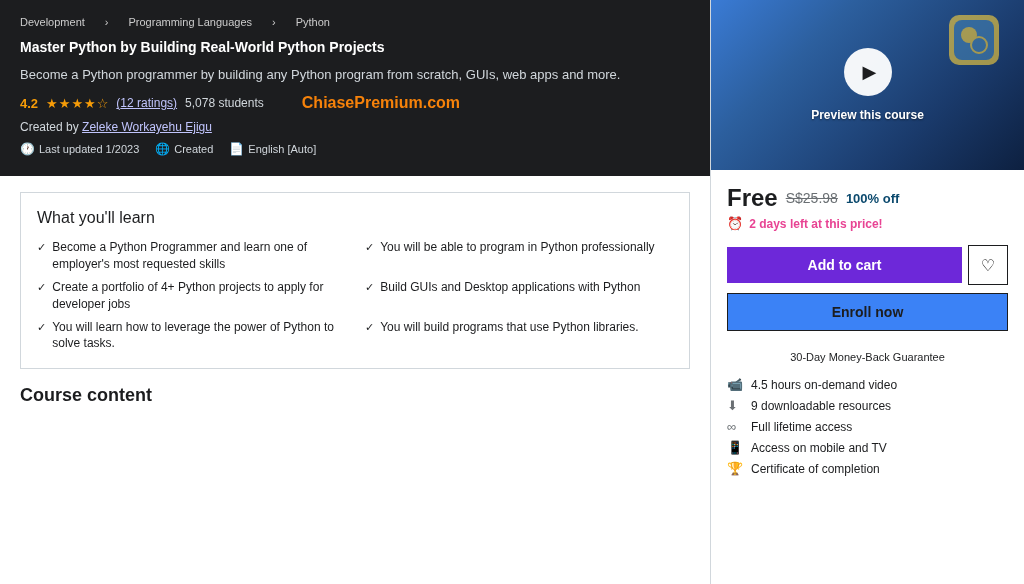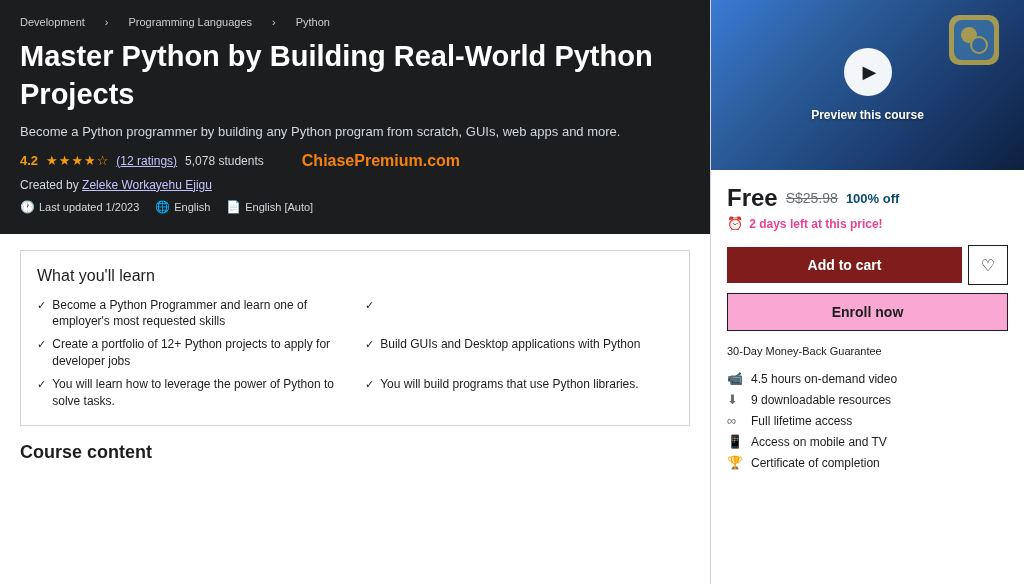--- a/index.html
+++ b/index.html
@@ -8,21 +8,21 @@
     .layout { display: flex; height: 584px; }
 
     
     .left-panel { flex: 0 0 710px; display: flex; flex-direction: column; height: 584px; overflow: hidden; }
 
     
     .course-header { background: #1c1d1f; color: #fff; padding: 16px 20px 20px 20px; flex-shrink: 0; }
     .breadcrumb { font-size: 11px; color: #ccc; margin-bottom: 10px; display: flex; align-items: center; gap: 20px; }
     .breadcrumb a { color: #ccc; text-decoration: none; }
     .breadcrumb span { color: #ccc; }
-    .course-title { font-size: 29px; font-weight: 700; color: #fff; line-height: 1.3; margin-bottom: 10px; }
+    .course-title { font-size: 14px; font-weight: 700; color: #fff; line-height: 1.3; margin-bottom: 10px; }
     .course-subtitle { font-size: 13px; color: #d1d7dc; margin-bottom: 10px; line-height: 1.4; }
     .rating-row { display: flex; align-items: center; gap: 8px; margin-bottom: 8px; }
     .rating-num { color: #f69c08; font-weight: 700; font-size: 13px; }
     .stars { display: flex; gap: 1px; }
     .star { color: #f69c08; font-size: 13px; }
     .star-half { color: #f69c08; font-size: 13px; }
     .rating-count { color: #c0c4fc; font-size: 12px; text-decoration: underline; }
     .students { color: #d1d7dc; font-size: 12px; }
     .promo-text { color: #f6820a; font-size: 16px; font-weight: 700; margin-left: 30px; }
     .creator-row { font-size: 12px; color: #d1d7dc; margin-bottom: 8px; }
@@ -52,25 +52,25 @@
 
     .sidebar-content { padding: 14px 16px; flex: 1; }
     .price-row { display: flex; align-items: center; gap: 8px; margin-bottom: 4px; }
     .price-free { font-size: 24px; font-weight: 700; color: #1c1d1f; }
     .price-original { font-size: 14px; color: #6a6f73; text-decoration: line-through; }
     .price-discount { font-size: 13px; color: #0c4a6e; font-weight: 600; }
     .urgency-row { display: flex; align-items: center; gap: 6px; color: #e84393; font-size: 12px; font-weight: 600; margin-bottom: 14px; }
     .alarm-icon { font-size: 13px; }
 
     .btn-row { display: flex; align-items: center; gap: 6px; margin-bottom: 8px; }
-    .add-to-cart-btn { flex: 1; background: #7f1d1d; color: #fff; border: none; padding: 10px; font-size: 14px; font-weight: 700; cursor: pointer; }
+    .add-to-cart-btn { flex: 1; background: #6d28d9; color: #fff; border: none; padding: 10px; font-size: 14px; font-weight: 700; cursor: pointer; }
     .wishlist-btn { width: 40px; height: 40px; border: 1px solid #1c1d1f; background: #fff; display: flex; align-items: center; justify-content: center; cursor: pointer; font-size: 16px; }
 
-    .enroll-btn { width: 100%; border: 1px solid #1c1d1f; background: #f9a8d4; color: #1c1d1f; padding: 10px; font-size: 14px; font-weight: 700; cursor: pointer; margin-bottom: 14px; }
-    .guarantee-text { font-size: 11px; color: #1c1d1f; margin-bottom: 14px; }
+    .enroll-btn { width: 100%; border: 1px solid #1c1d1f; background: #3b82f6; color: #1c1d1f; padding: 10px; font-size: 14px; font-weight: 700; cursor: pointer; margin-bottom: 20px; }
+    .guarantee-text { text-align: center; font-size: 11px; color: #1c1d1f; margin-bottom: 14px; }
 
     .includes-title { font-size: 14px; font-weight: 700; color: #1c1d1f; margin-bottom: 8px; }
     .includes-list { list-style: none; }
     .includes-item { display: flex; align-items: center; gap: 8px; font-size: 12px; color: #1c1d1f; margin-bottom: 6px; }
     .inc-icon { font-size: 13px; color: #6a6f73; width: 16px; }
 
     ::-webkit-scrollbar { width: 4px; }
     ::-webkit-scrollbar-track { background: #f1f1f1; }
     ::-webkit-scrollbar-thumb { background: #888; }
   </style>
@@ -108,43 +108,44 @@
         <span>Created by</span>
         <a class="creator-link">Zeleke Workayehu Ejigu</a>
       </div>
       <div class="meta-row">
         <div class="meta-item">
           <span class="meta-icon">🕐</span>
           <span>Last updated 1/2023</span>
         </div>
         <div class="meta-item">
           <span class="meta-icon">🌐</span>
-          <span>English</span>
+          <span>Created</span>
         </div>
         <div class="meta-item">
           <span class="meta-icon">📄</span>
           <span>English [Auto]</span>
         </div>
       </div>
     </div>
 
     <div class="course-body">
       <div class="learn-box">
         <h2 class="learn-title">What you'll learn</h2>
         <div class="learn-grid">
           <div class="learn-item">
             <span class="check-icon">✓</span>
             <span>Become a Python Programmer and learn one of employer's most requested skills</span>
           </div>
           <div class="learn-item">
             <span class="check-icon">✓</span>
-          </div>
-          <div class="learn-item">
-            <span class="check-icon">✓</span>
-            <span>Create a portfolio of 12+ Python projects to apply for developer jobs</span>
+            <span>You will be able to program in Python professionally</span>
+          </div>
+          <div class="learn-item">
+            <span class="check-icon">✓</span>
+            <span>Create a portfolio of 4+ Python projects to apply for developer jobs</span>
           </div>
           <div class="learn-item">
             <span class="check-icon">✓</span>
             <span>Build GUIs and Desktop applications with Python</span>
           </div>
           <div class="learn-item">
             <span class="check-icon">✓</span>
             <span>You will learn how to leverage the power of Python to solve tasks.</span>
           </div>
           <div class="learn-item">

